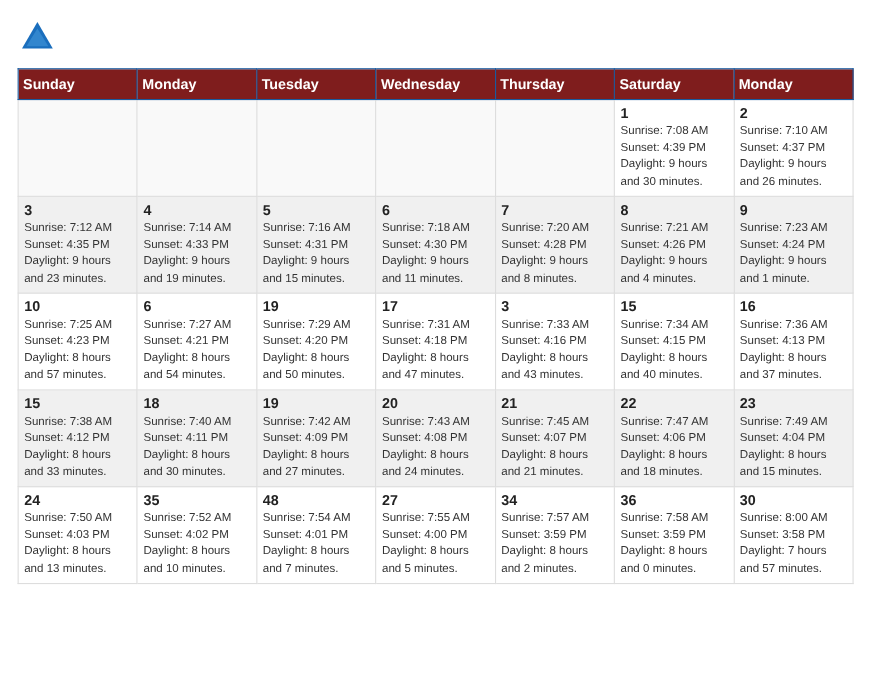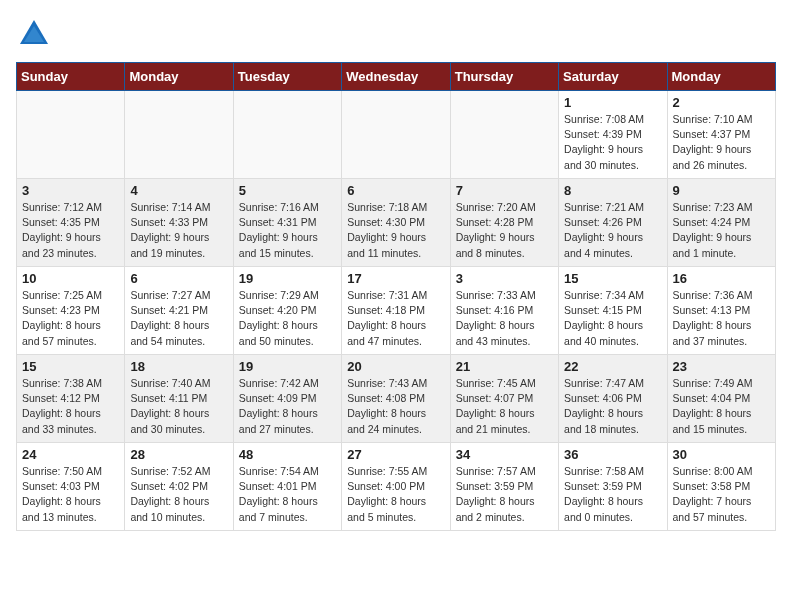--- a/index.html
+++ b/index.html
@@ -243,21 +243,21 @@
             <span class="day-num">23</span>
             <div class="day-info">Sunrise: 7:49 AM<br>Sunset: 4:04 PM<br>Daylight: 8 hours and 15 minutes.</div>
           </td>
         </tr>
         <tr>
           <td>
             <span class="day-num">24</span>
             <div class="day-info">Sunrise: 7:50 AM<br>Sunset: 4:03 PM<br>Daylight: 8 hours and 13 minutes.</div>
           </td>
           <td>
-            <span class="day-num">28</span>
+            <span class="day-num">35</span>
             <div class="day-info">Sunrise: 7:52 AM<br>Sunset: 4:02 PM<br>Daylight: 8 hours and 10 minutes.</div>
           </td>
           <td>
             <span class="day-num">48</span>
             <div class="day-info">Sunrise: 7:54 AM<br>Sunset: 4:01 PM<br>Daylight: 8 hours and 7 minutes.</div>
           </td>
           <td>
             <span class="day-num">27</span>
             <div class="day-info">Sunrise: 7:55 AM<br>Sunset: 4:00 PM<br>Daylight: 8 hours and 5 minutes.</div>
           </td>

